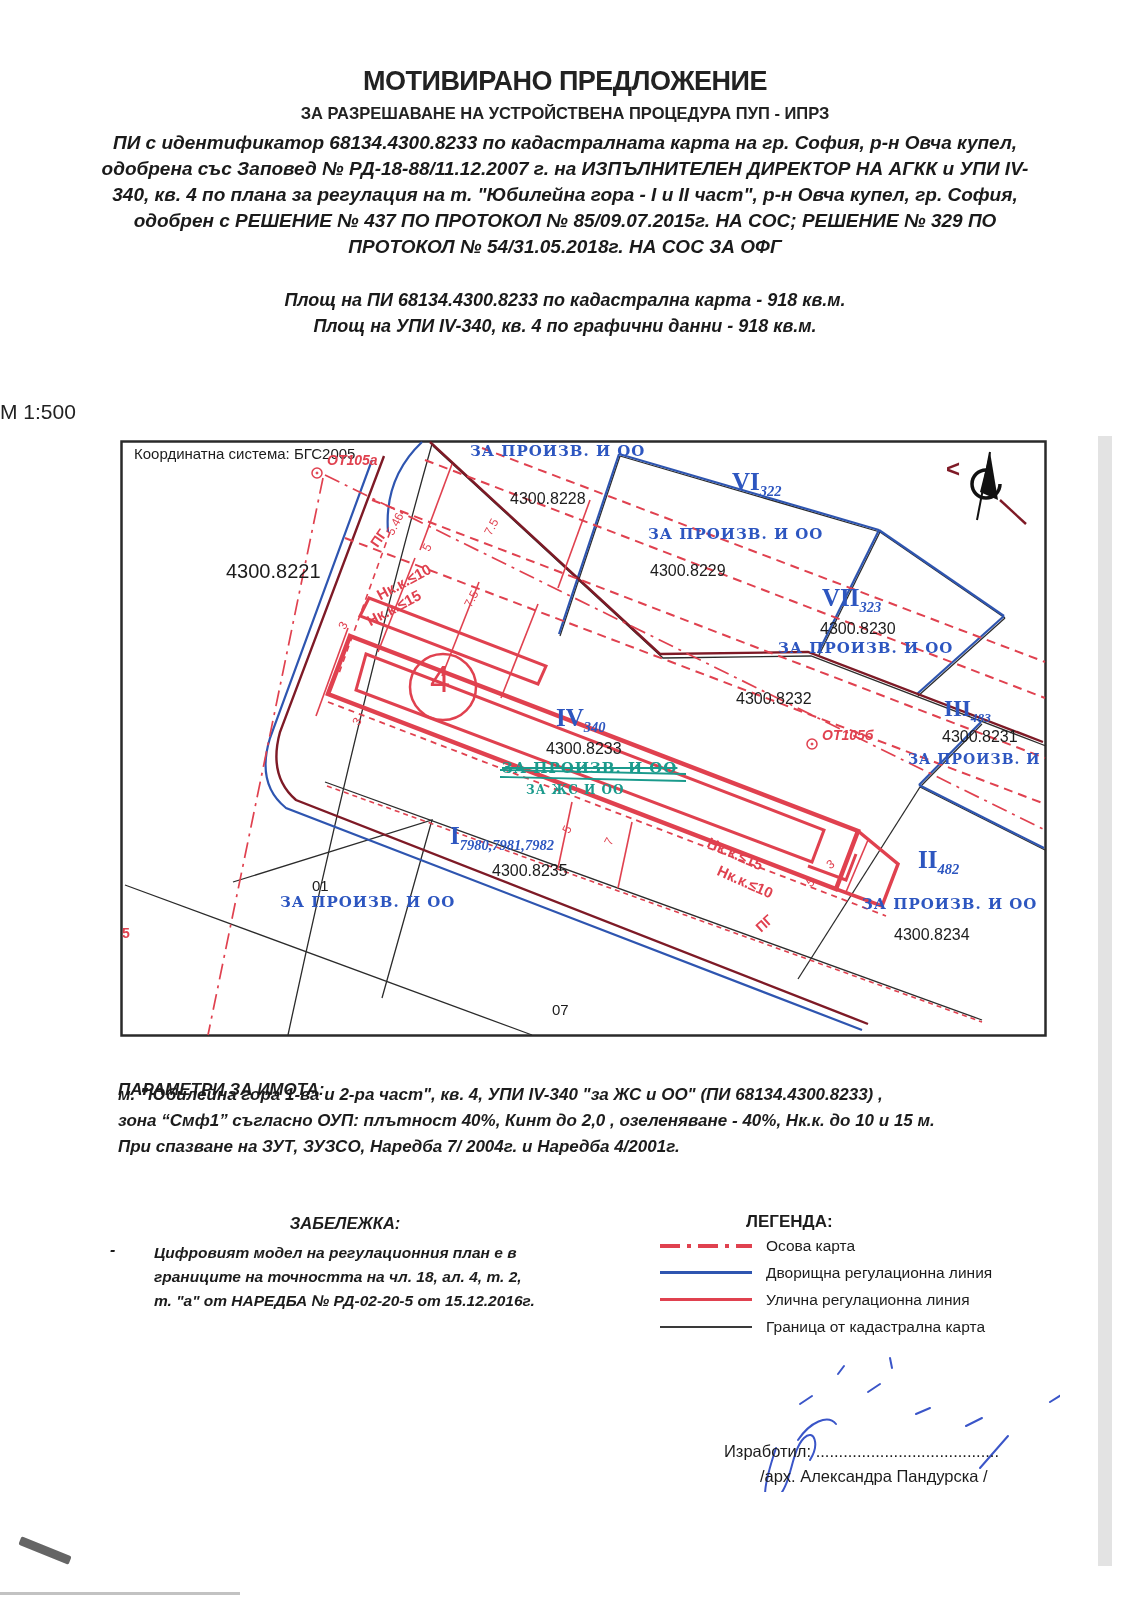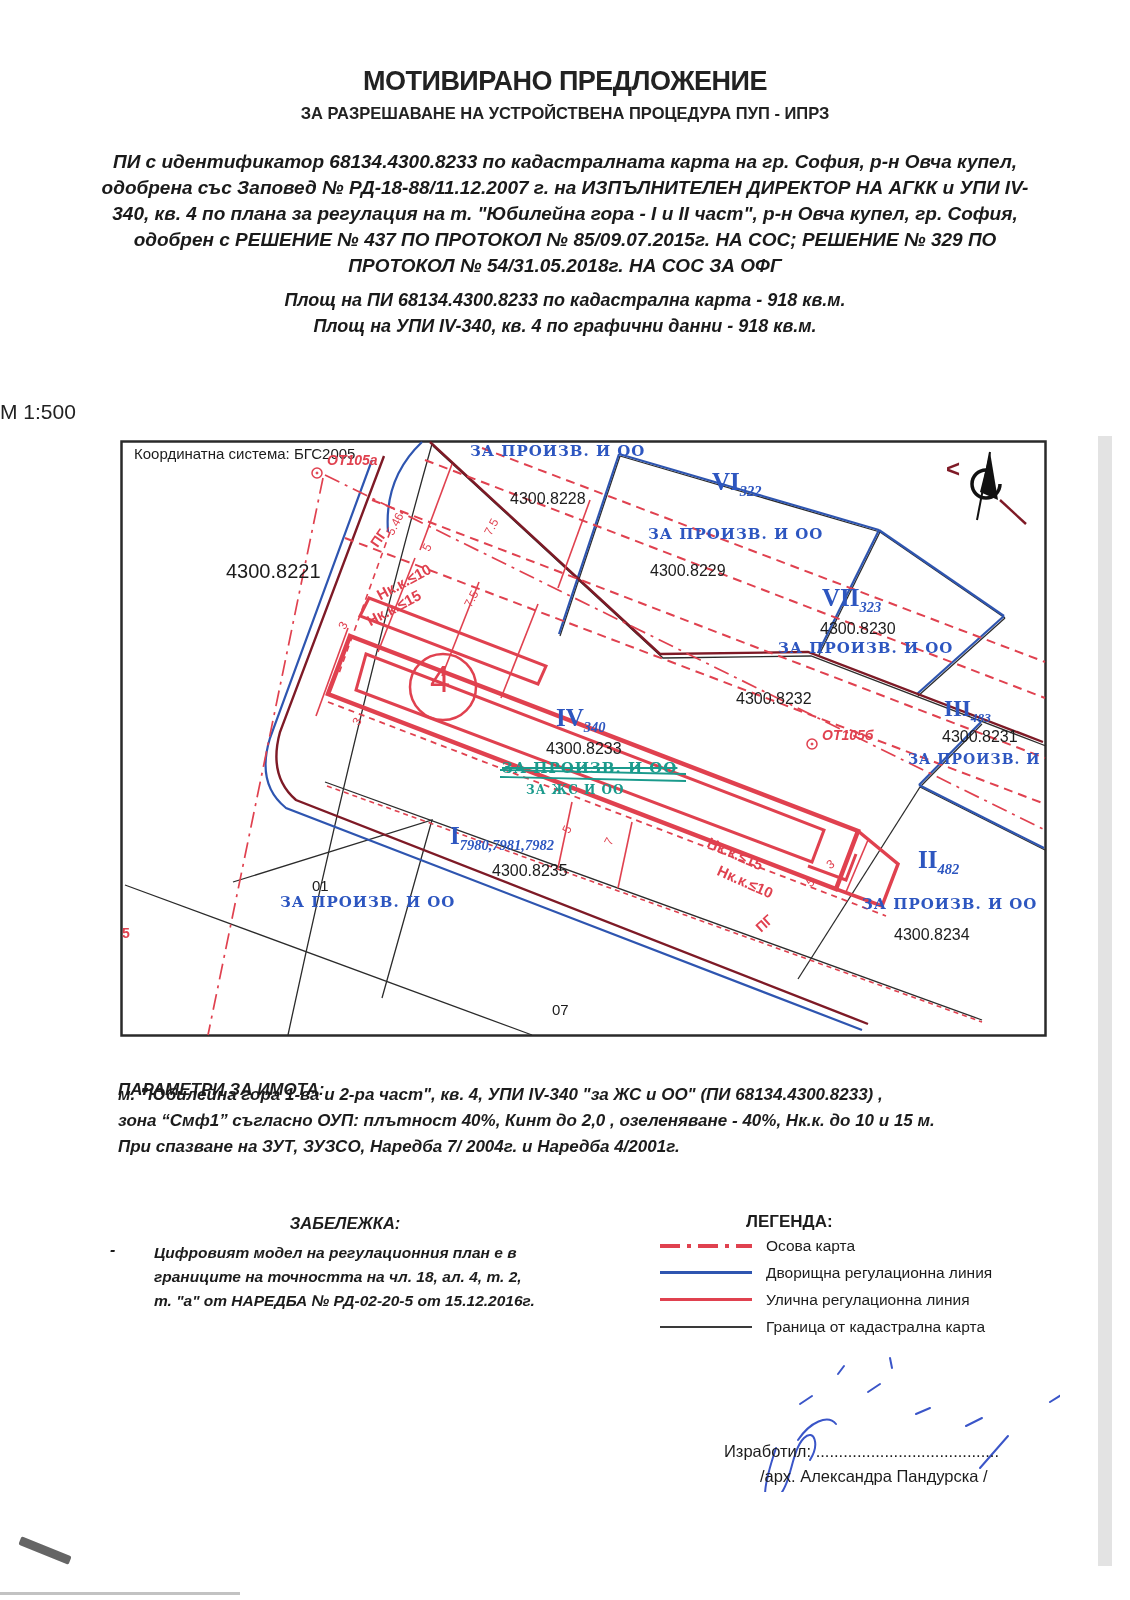--- a/index.html
+++ b/index.html
@@ -4,21 +4,21 @@
 <style>
   html,body{margin:0;padding:0;}
   body{width:1130px;height:1600px;position:relative;background:#ffffff;
        font-family:"Liberation Sans",sans-serif;color:#1c1c1c;overflow:hidden;}
   .abs{position:absolute;}
   
   .doc-title{top:66px;left:0;width:1130px;text-align:center;font-size:27px;font-weight:bold;
              letter-spacing:-0.5px;color:#222;}
   .doc-subtitle{top:104px;left:0;width:1130px;text-align:center;font-size:16.5px;font-weight:bold;color:#222;}
   .doc-body{top:130px;left:85px;width:960px;text-align:center;font-size:19px;font-weight:bold;
-            font-style:italic;line-height:26px;color:#1a1a1a;margin-top:19px;}
+            font-style:italic;line-height:26px;color:#1a1a1a;}
   .doc-areas{top:287px;left:85px;width:960px;text-align:center;font-size:18px;font-weight:bold;
              font-style:italic;line-height:26px;color:#1a1a1a;white-space:pre-line;}
   .map-scale{top:400px;left:0;width:1130px;text-align:left;font-size:21px;color:#222;}
   
   .map-box{top:440px;left:120px;width:927px;height:597px;}
   .map-box svg{position:absolute;top:0;left:0;}
   #map-labels{position:absolute;top:0;left:0;width:100%;height:100%;border-radius:19px;}
   .m-label{position:absolute;white-space:nowrap;transform-origin:left center;line-height:1.1;}
   .m-label sub{font-style:italic;font-size:0.58em;line-height:0;}
   .m-black{color:#1c1c1c;}
@@ -161,21 +161,21 @@
       <circle cx="866" cy="44" r="14" stroke="#111" stroke-width="3.5" fill="none" stroke-dasharray="66 22"></circle>
     </g>
   </svg>
   <div id="map-labels">
       <span class="m-label m-black" style="left: 14px; top: 6px; font-size: 15px;">Координатна система: БГС2005</span>
       <span class="m-label m-blue" style="left: 350px; top: 3px; font-size: 15px;">ЗА  ПРОИЗВ.  И  ОО</span>
       <span class="m-label m-red-i" style="left: 207px; top: 13px; font-size: 14px;">ОТ105а</span>
       <span class="m-label m-black" style="left: 390px; top: 50px; font-size: 16px;">4300.8228</span>
       <span class="m-label m-black" style="left: 106px; top: 120px; font-size: 20px;">4300.8221</span>
       <span class="m-label m-red" style="left: 254px; top: 98px; font-size: 14px; transform: rotate(-55deg);">ПГ</span>
-      <span class="m-label m-roman" style="left: 592px; top: 28px; font-size: 25px;">VI<sub>322</sub></span>
+      <span class="m-label m-roman" style="left: 612px; top: 28px; font-size: 25px;">VI<sub>322</sub></span>
       <span class="m-label m-blue" style="left: 528px; top: 86px; font-size: 15px;">ЗА  ПРОИЗВ.  И  ОО</span>
       <span class="m-label m-black" style="left: 530px; top: 122px; font-size: 16px;">4300.8229</span>
       <span class="m-label m-roman" style="left: 702px; top: 144px; font-size: 25px;">VII<sub>323</sub></span>
       <span class="m-label m-black" style="left: 700px; top: 180px; font-size: 16px;">4300.8230</span>
       <span class="m-label m-blue" style="left: 658px; top: 200px; font-size: 15px;">ЗА  ПРОИЗВ.  И  ОО</span>
       <span class="m-label m-red" style="left: 258px; top: 148px; font-size: 15px; transform: rotate(-28deg);">Нк.к.≤10</span>
       <span class="m-label m-red" style="left: 248px; top: 174px; font-size: 15px; transform: rotate(-28deg);">Нк.к.≤15</span>
       <span class="m-label m-crimson-big" style="left: 310px; top: 220px; font-size: 36px;">4</span>
       <span class="m-label m-black" style="left: 616px; top: 250px; font-size: 16px;">4300.8232</span>
       <span class="m-label m-roman" style="left: 436px; top: 264px; font-size: 25px;">IV<sub>340</sub></span>

